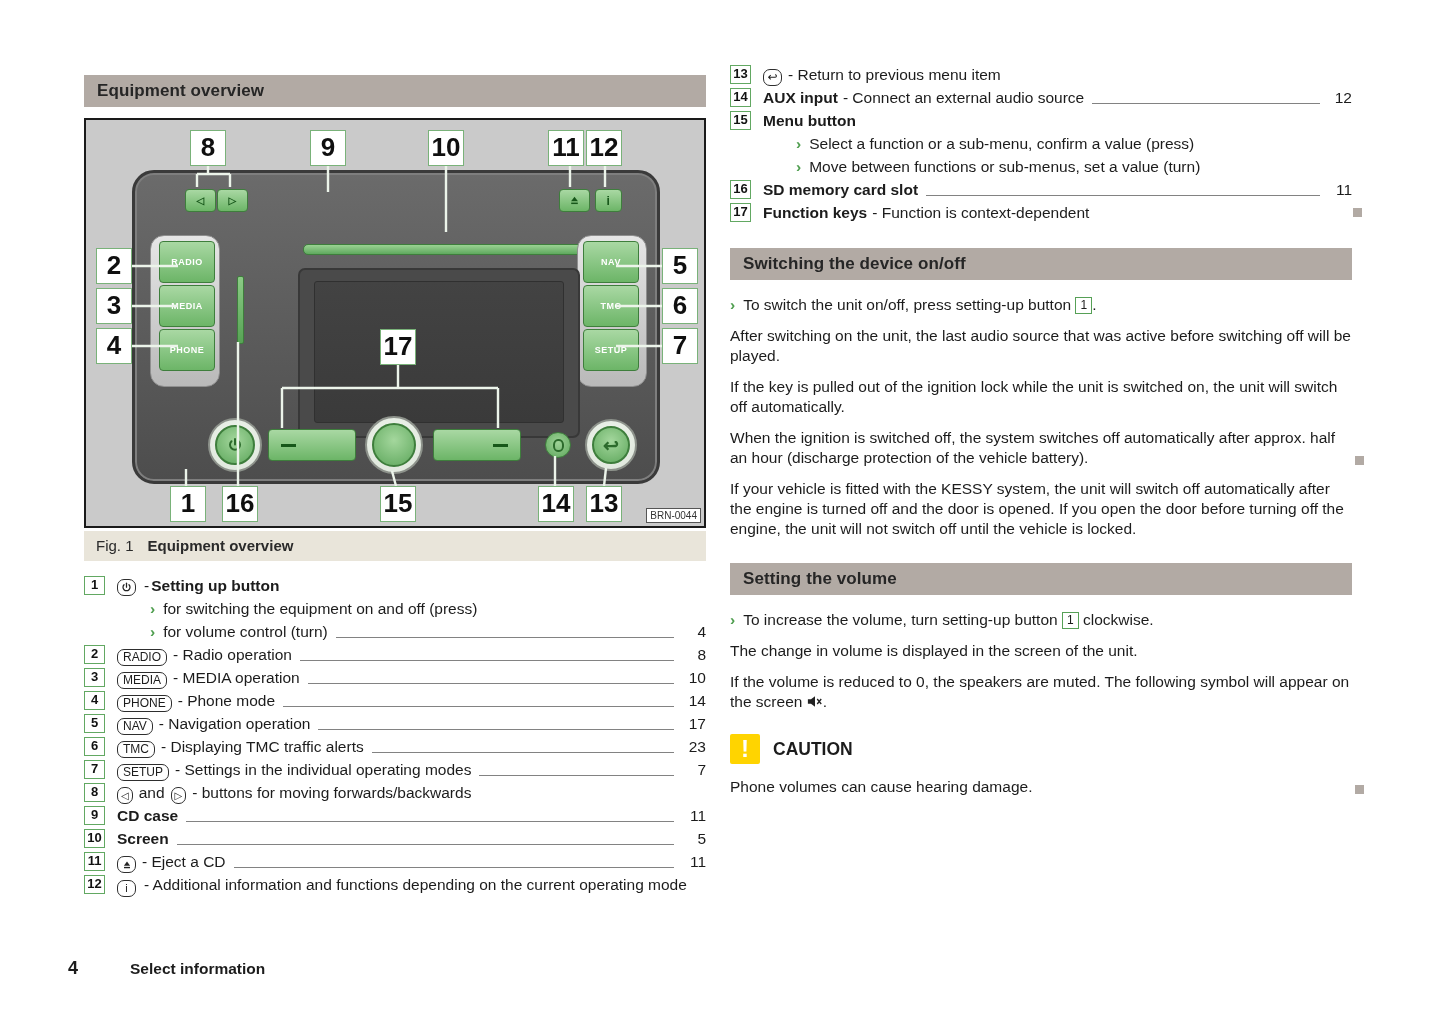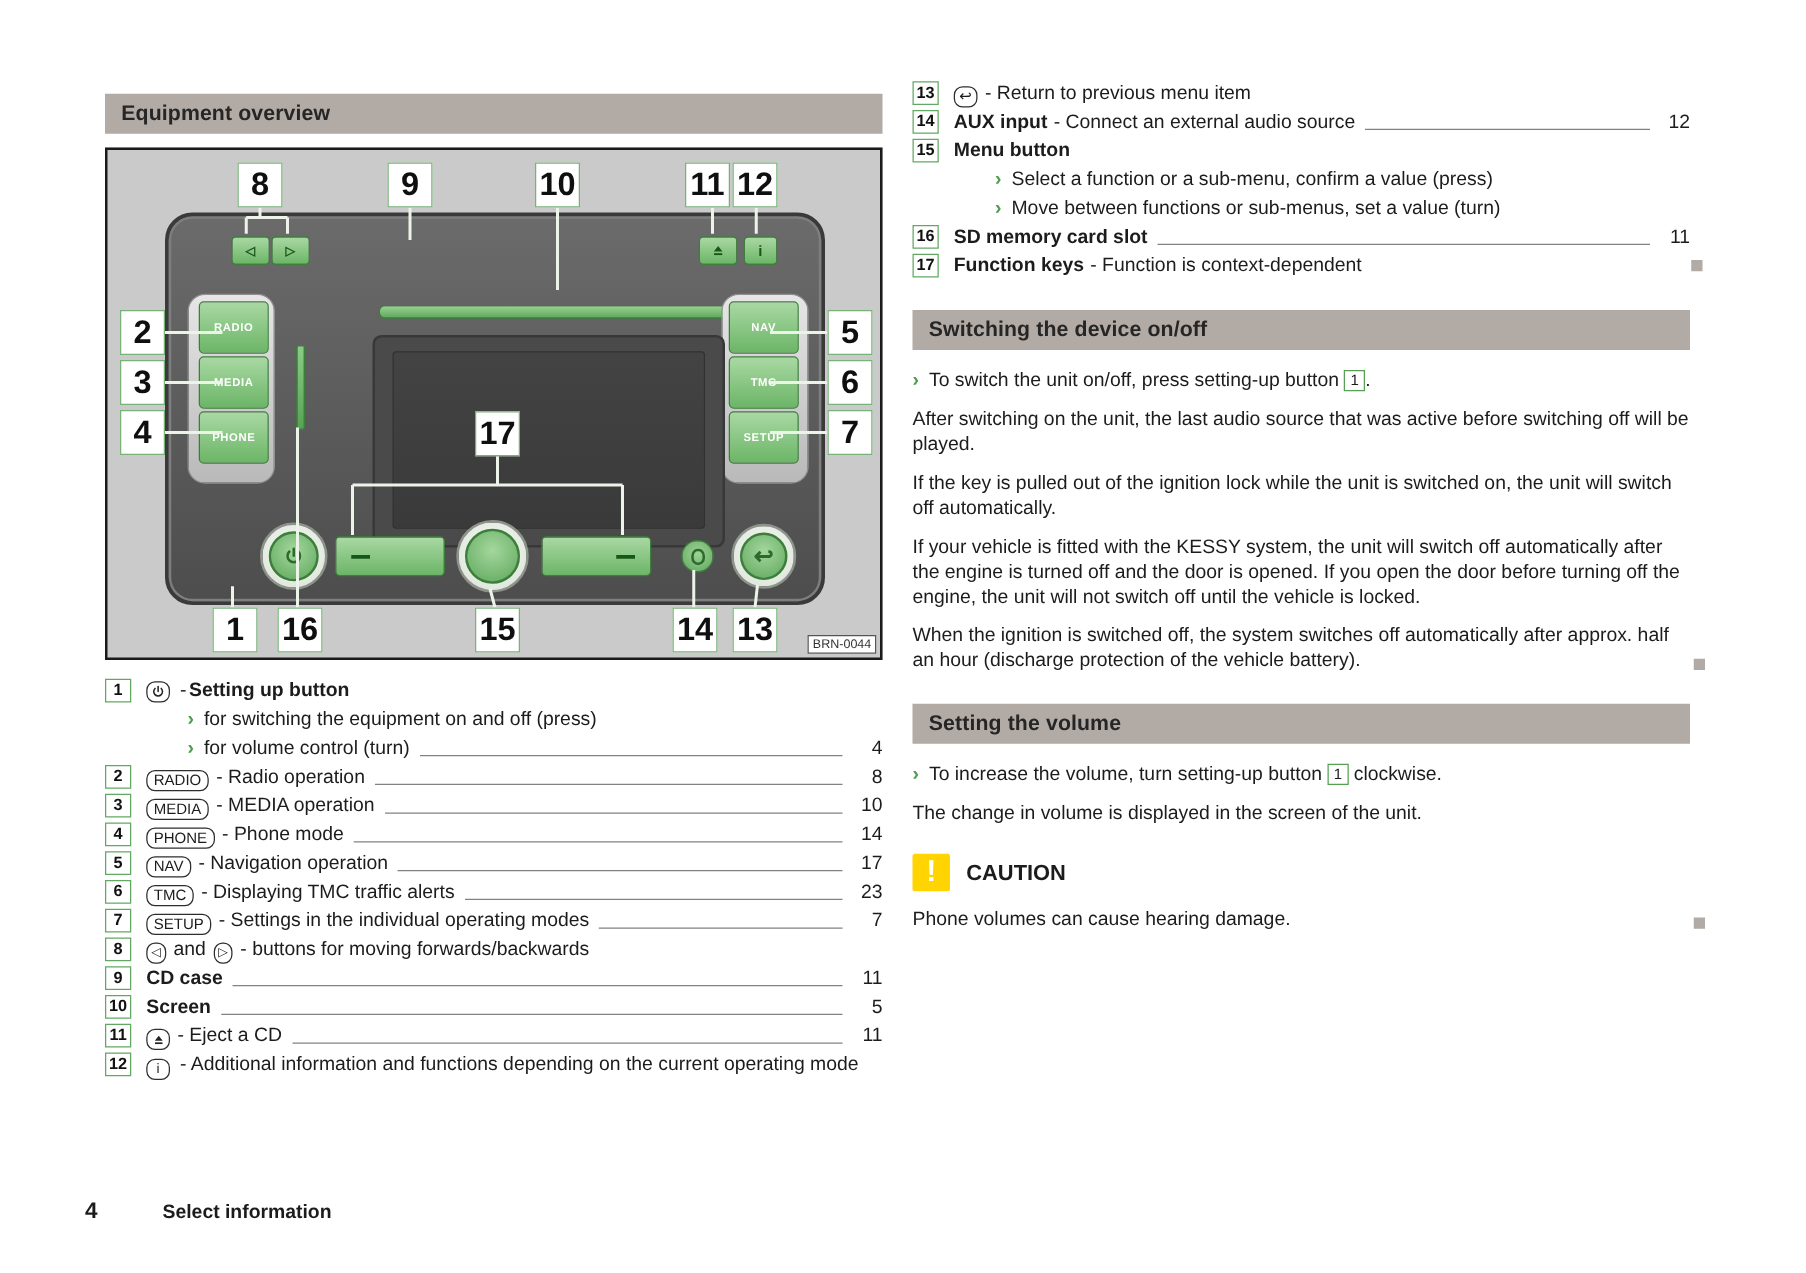--- a/index.html
+++ b/index.html
@@ -240,20 +240,23 @@
     <div class="co" id="co12">12</div>
     <div class="co" id="co13">13</div>
     <div class="co" id="co14">14</div>
     <div class="co" id="co15">15</div>
     <div class="co" id="co16">16</div>
     <div class="co" id="co17">17</div>
 
     <div class="figcode">BRN-0044</div>
   </div>
 
+  <div class="figcap">
+    <span>Fig. 1</span><b>Equipment overview</b>
+  </div>
 
   <div class="legend">
 
     <div class="lrow" style="align-items:flex-start;">
       <span class="nbox" style="margin-top:2px;">1</span>
       <div class="lmulti">
         <div class="line1">
           <span class="kc kc-ic">
               <svg width="11" height="11" viewBox="0 0 16 16">
                 <path d="M8 1.8v5.7" stroke="#222" stroke-width="1.8" fill="none" stroke-linecap="round"></path>
@@ -405,30 +408,34 @@
   </div>
 
   <div class="secbar">Switching the device on/off</div>
 
   <div class="bullets">
     <div class="bullet"><span class="chev">›</span><span>To switch the unit on/off, press setting-up button </span><span class="inum">1</span><span>.</span></div>
   </div>
 
   <p class="para">After switching on the unit, the last audio source that was active before switching off will be played.</p>
   <p class="para">If the key is pulled out of the ignition lock while the unit is switched on, the unit will switch off automatically.</p>
+  <p class="para"><span>When the ignition is switched off, the system switches off automatically after approx. half an hour (discharge protection of the vehicle battery).</span><span class="pmark"></span></p>
   <p class="para">If your vehicle is fitted with the KESSY system, the unit will switch off automatically after the engine is turned off and the door is opened. If you open the door before turning off the engine, the unit will not switch off until the vehicle is locked.</p>
-  <p class="para"><span>When the ignition is switched off, the system switches off automatically after approx. half an hour (discharge protection of the vehicle battery).</span><span class="pmark"></span></p>
 
   <div class="secbar">Setting the volume</div>
 
   <div class="bullets">
     <div class="bullet"><span class="chev">›</span><span>To increase the volume, turn setting-up button </span><span class="inum">1</span><span> clockwise.</span></div>
   </div>
 
   <p class="para">The change in volume is displayed in the screen of the unit.</p>
+  <p class="para"><span>If the volume is reduced to 0, the speakers are muted. The following symbol will appear on the screen </span><svg class="mute-ic" width="16" height="13" viewBox="0 0 18 14">
+        <path d="M1 4.5h3.5L9 1v12L4.5 9.5H1z" fill="#222"></path>
+        <path d="M11.5 4.2 16 9.8 M16 4.2 l-4.5 5.6" stroke="#222" stroke-width="1.5" fill="none"></path>
+      </svg><span>.</span></p>
 
   <div class="caution">
     <div class="cauthead">
       <span class="cauticon">!</span>
       <span class="cautitle">CAUTION</span>
     </div>
     <p class="para" style="margin-top:13px;"><span>Phone volumes can cause hearing damage.</span><span class="pmark"></span></p>
   </div>
 </div>
 

